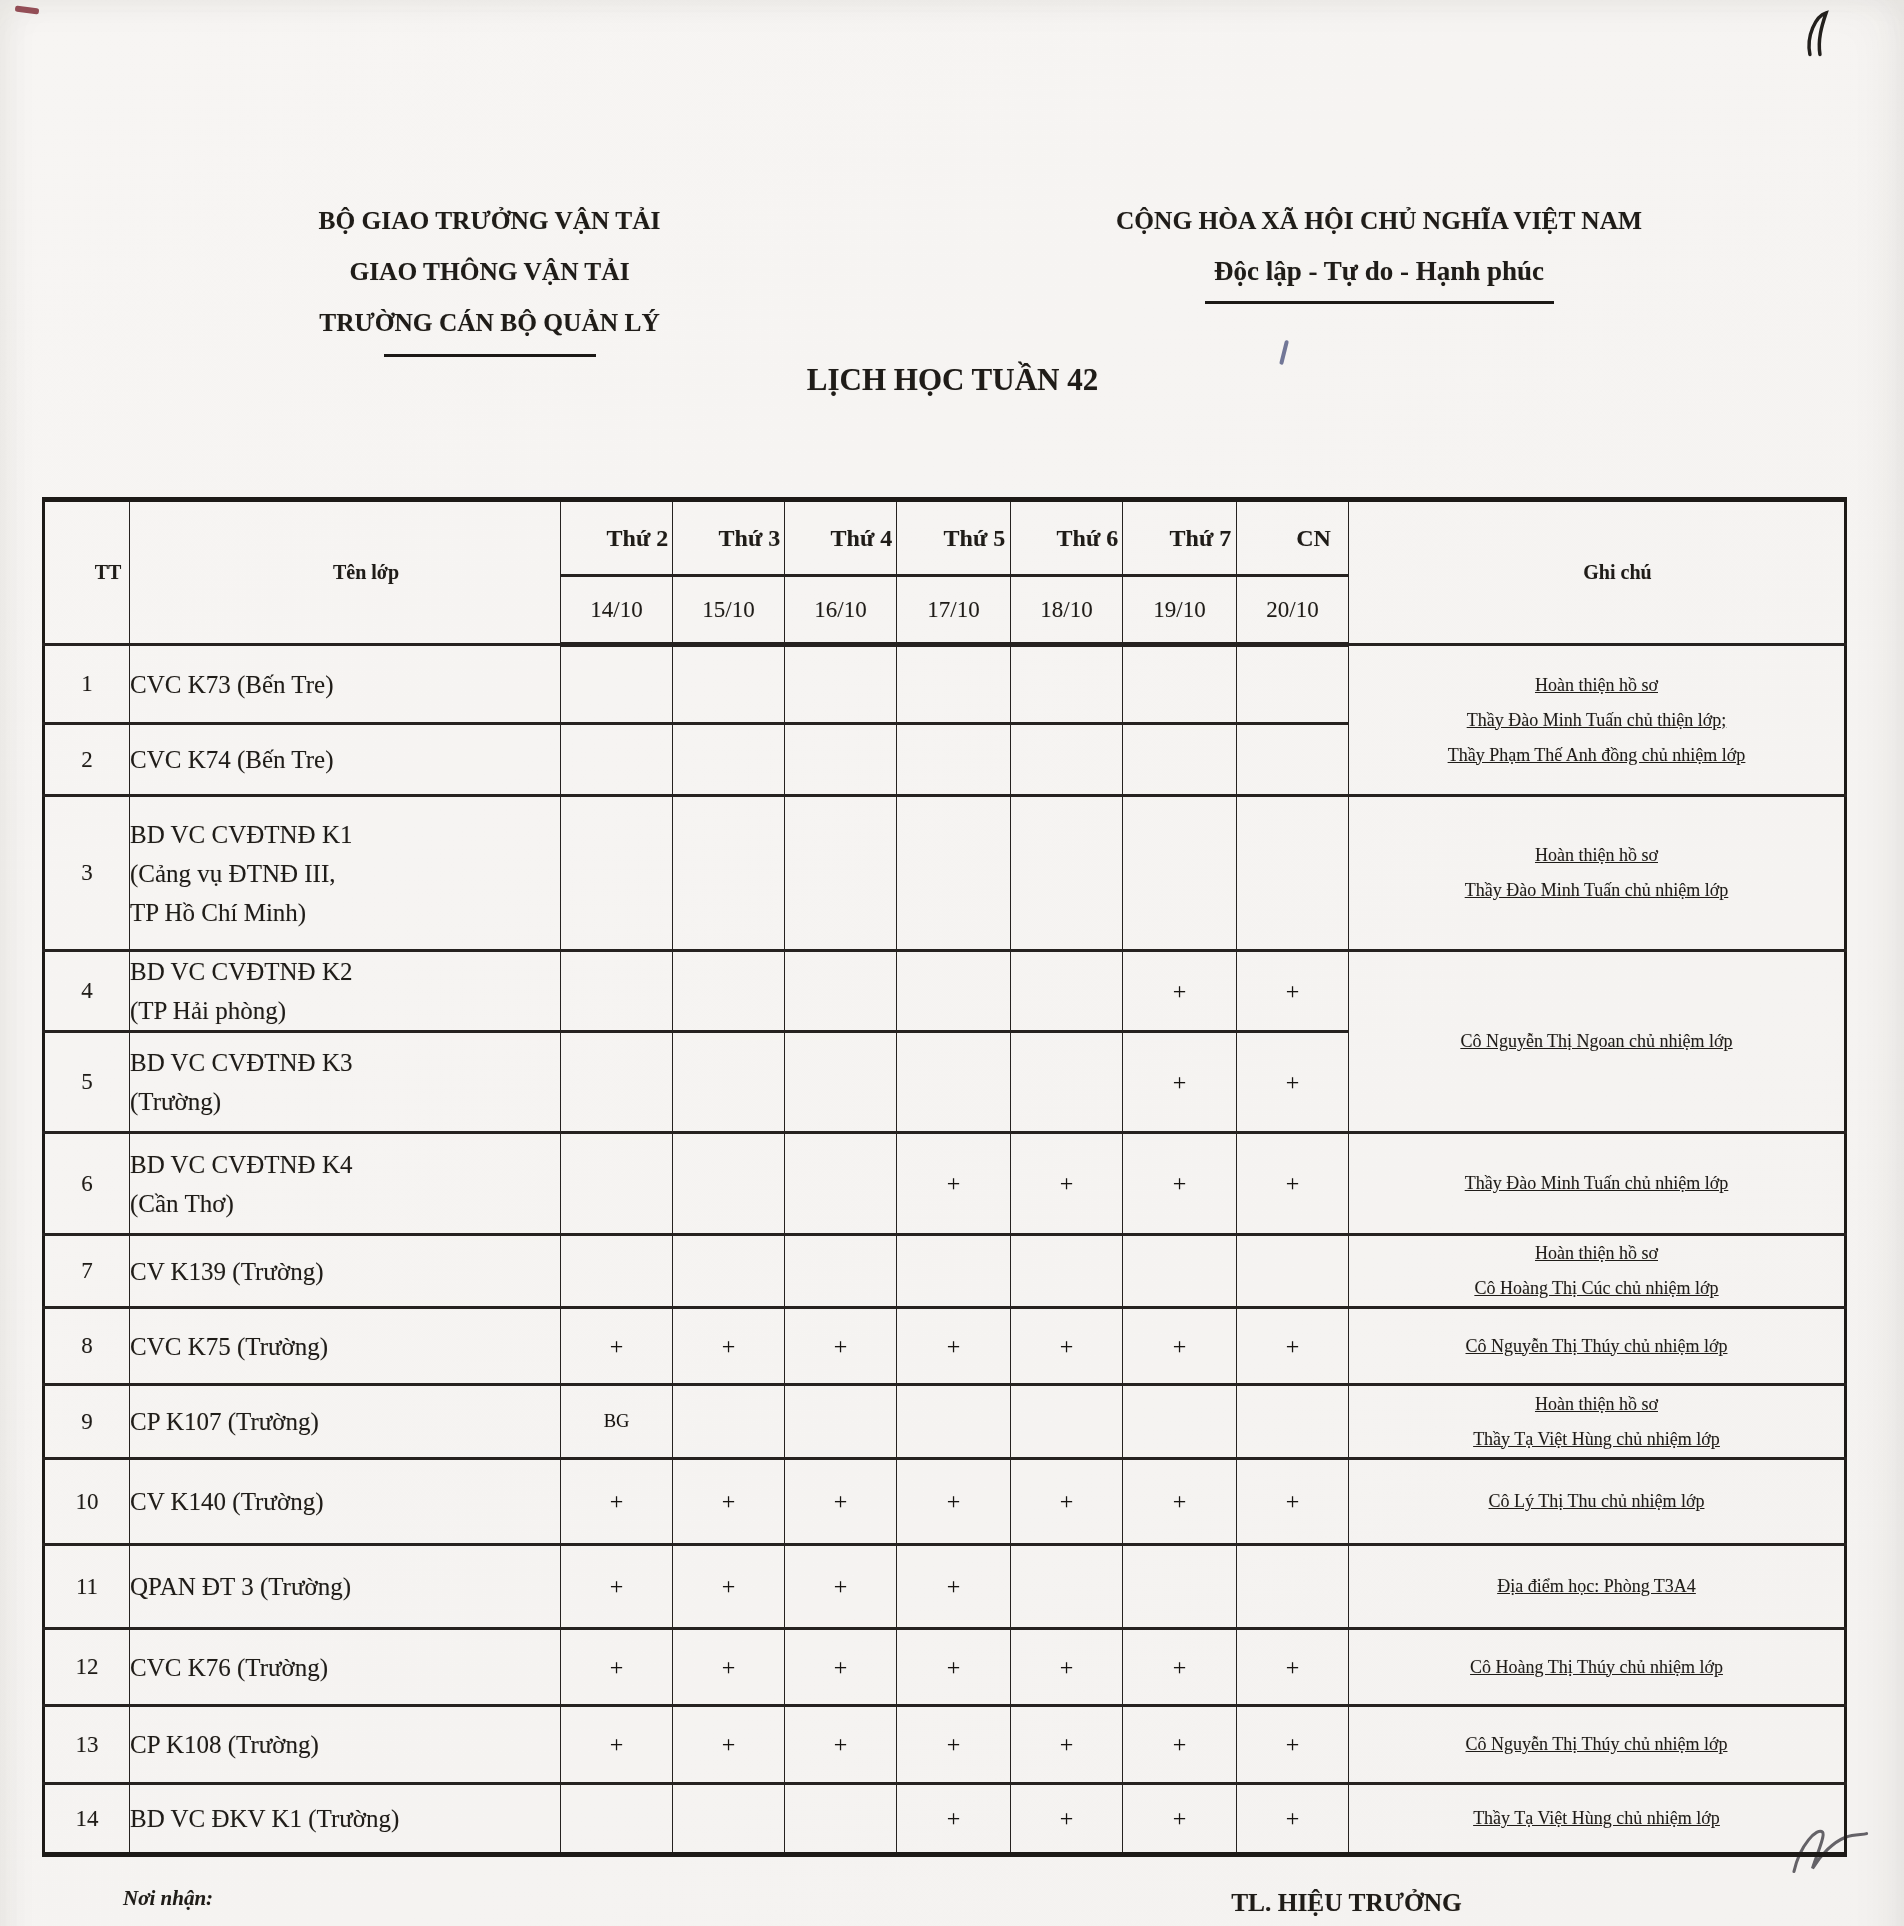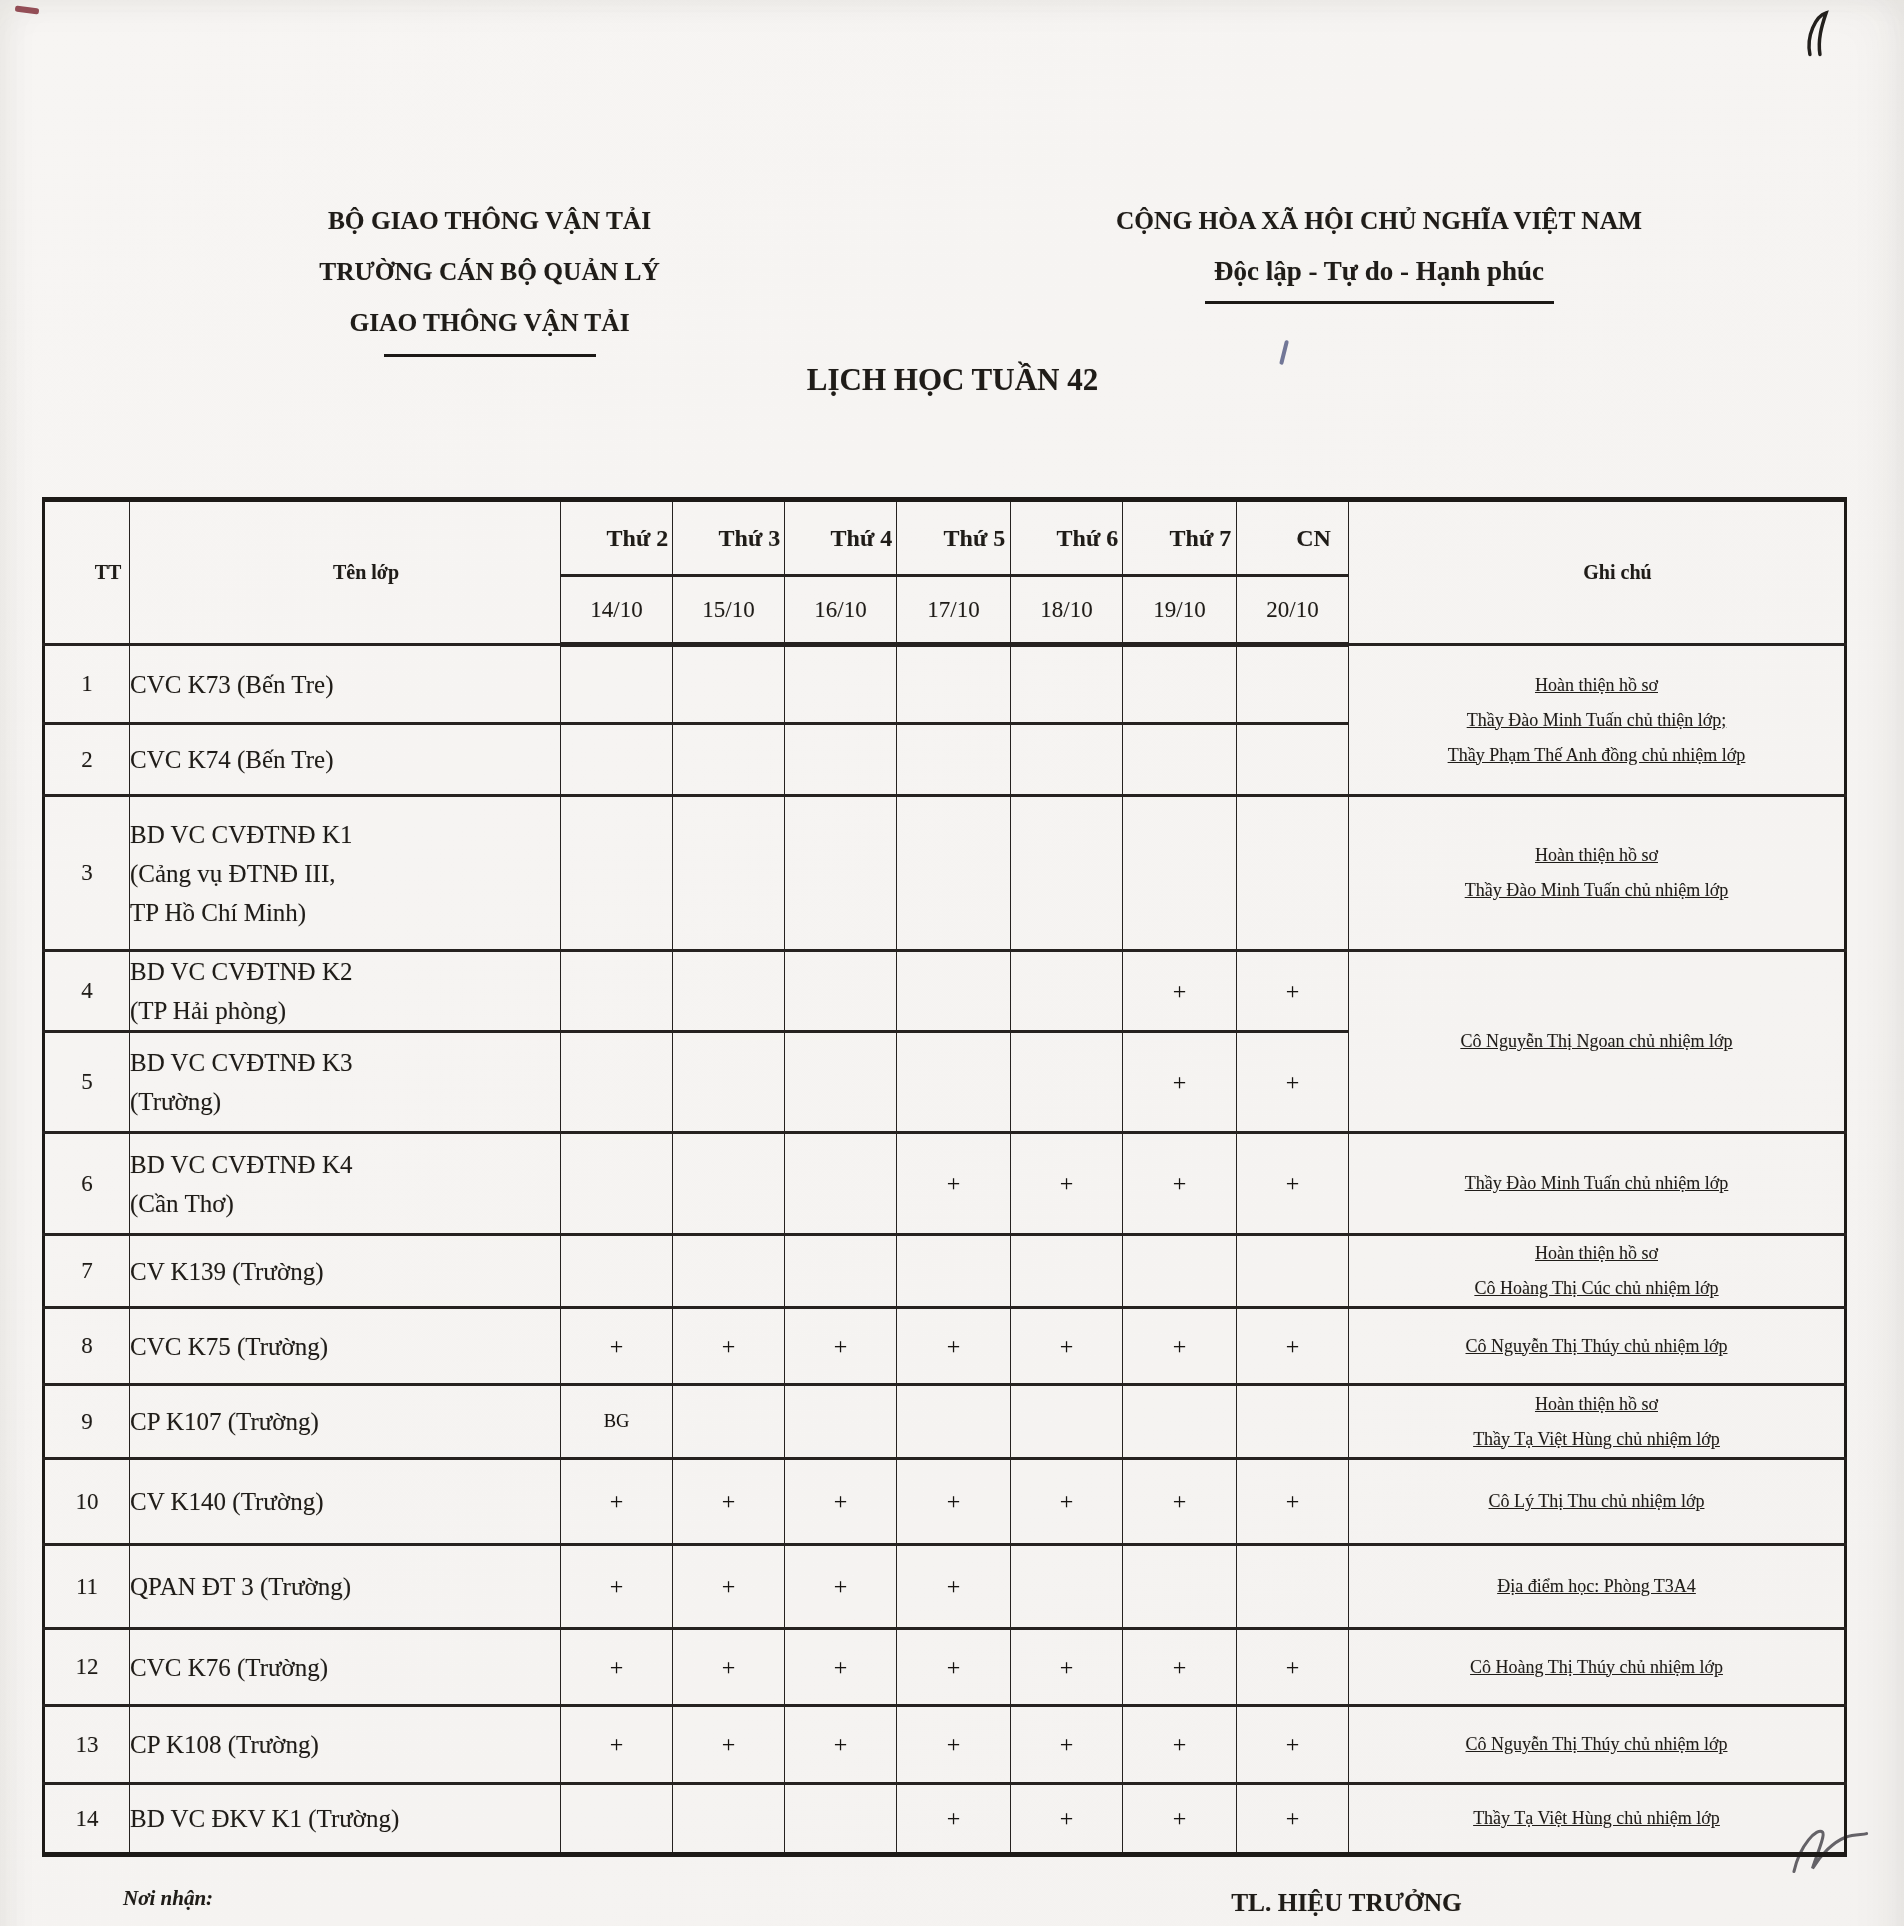--- a/index.html
+++ b/index.html
@@ -63,23 +63,23 @@
 <div class="mark-tl"></div>
 <svg class="mark-tr" width="39" height="54" viewBox="0 0 100 140">
   <path d="M20,118 C10,70 35,18 62,10 C50,45 40,80 46,118" fill="none" stroke="#23201d" stroke-width="9" stroke-linecap="round"></path>
 </svg>
 <div class="pen-tick"></div>
 <svg class="pen-squiggle" width="85" height="58" viewBox="0 0 220 150">
   <path d="M18,128 C34,58 78,14 92,26 C100,34 74,92 66,120 C88,84 120,52 150,40 C176,30 196,34 206,30" fill="none" stroke="#35323a" stroke-width="8" stroke-linecap="round"></path>
 </svg>
 
 <div class="hdr hdr-left inkish">
-  <div>BỘ GIAO THÔNG VẬN TẢI</div>
+  <div>BỘ GIAO TRƯỞNG VẬN TẢI</div>
+  <div>GIAO THÔNG VẬN TẢI</div>
   <div>TRƯỜNG CÁN BỘ QUẢN LÝ</div>
-  <div>GIAO THÔNG VẬN TẢI</div>
   <div class="rule rule-left"></div>
 </div>
 <div class="hdr hdr-right inkish">
   <div>CỘNG HÒA XÃ HỘI CHỦ NGHĨA VIỆT NAM</div>
   <div class="l2">Độc lập - Tự do - Hạnh phúc</div>
   <div class="rule rule-right"></div>
 </div>
 
 <div class="title-blk inkish">
   <div class="t1">LỊCH HỌC TUẦN 42</div>

